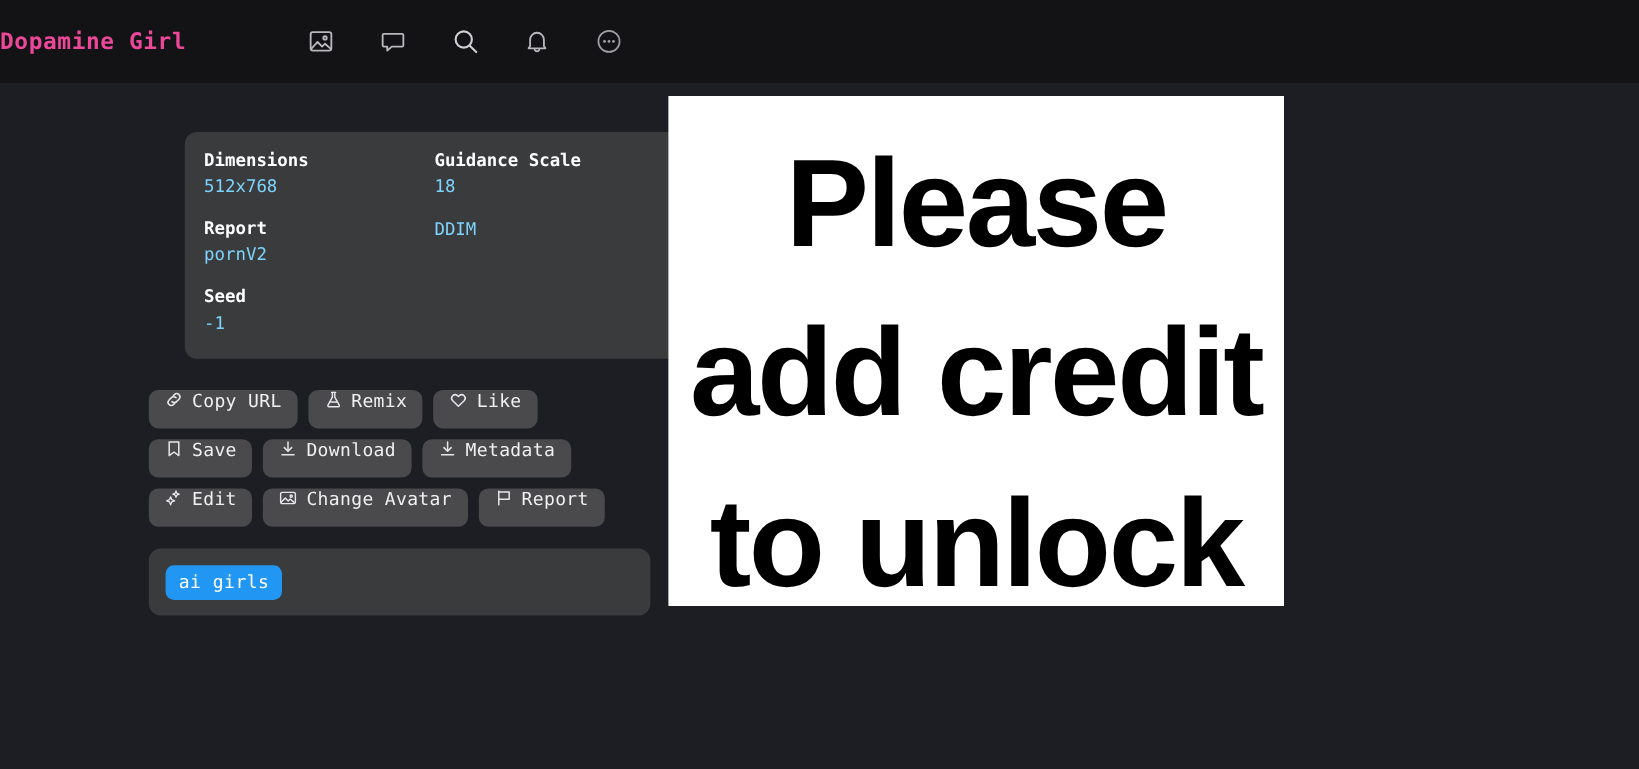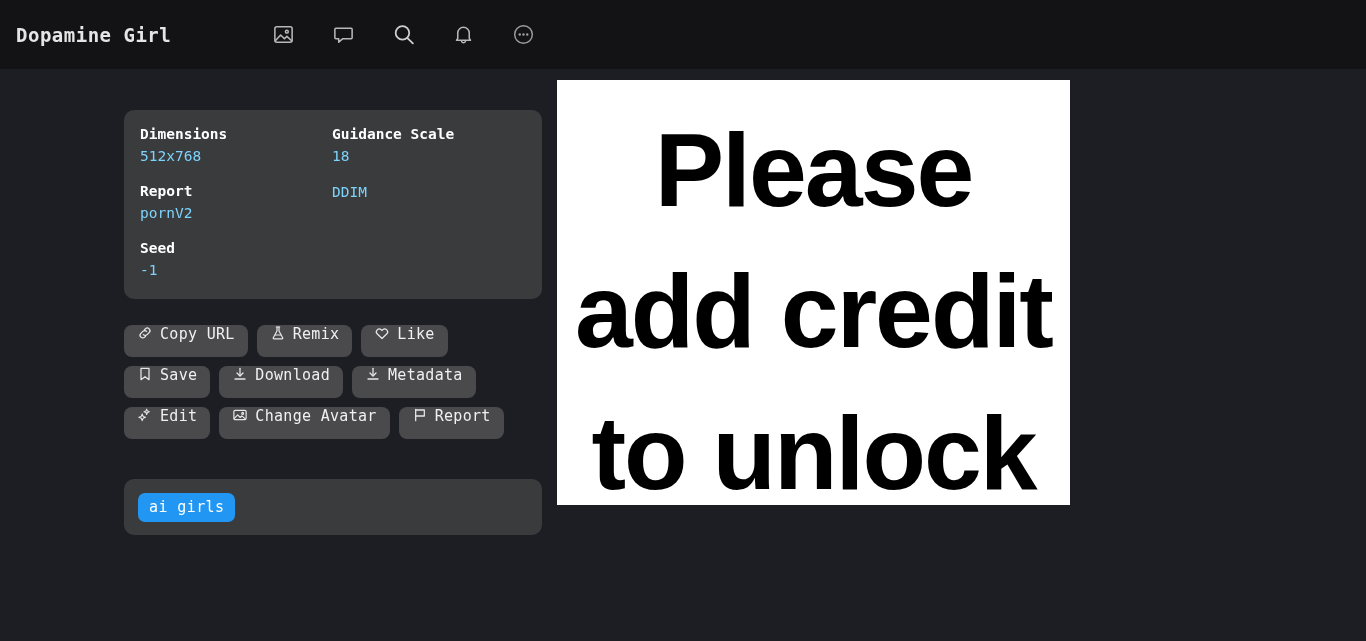--- a/index.html
+++ b/index.html
@@ -23,25 +23,24 @@
     position: absolute;
     left: 0; top: 0;
     width: 1366px;
     height: 69px;
     background: #131315;
     display: flex;
     align-items: center;
   }
 
   #brand {
-    margin-left: 16px;
     font-size: 19px;
     font-weight: bold;
     letter-spacing: 0.5px;
-    color: #e5e5e5;
+    color: #ec4899;
     white-space: nowrap;
     text-align: center;
   }
 
   #nav-icons {
     display: flex;
     align-items: center;
     margin-left: 82px;
   }
 
@@ -62,20 +61,21 @@
     top: 110px;
     width: 418px;
   }
 
   
   #meta-card {
     background: #3a3b3d;
     border-radius: 10px;
     padding: 14px 16px 18px 16px;
     width: 418px;
+    margin-left: 30px;
   }
 
   .meta-row {
     display: flex;
     margin-bottom: 14px;
   }
   .meta-row:last-child { margin-bottom: 0; flex-direction: column; }
 
   .meta-cell { width: 192px; }
 
@@ -126,21 +126,21 @@
     align-items: center;
     justify-content: center;
     width: 16px;
     height: 16px;
     flex: 0 0 16px;
   }
   .act-btn svg { display: block; }
 
   
   #tag-panel {
-    margin-top: 40px;
+    margin-top: 18px;
     background: #3a3b3d;
     border-radius: 10px;
     width: 418px;
     height: 56px;
     display: flex;
     align-items: center;
     padding: 0 14px;
   }
   .tag-chip {
     background: #2196f3;

